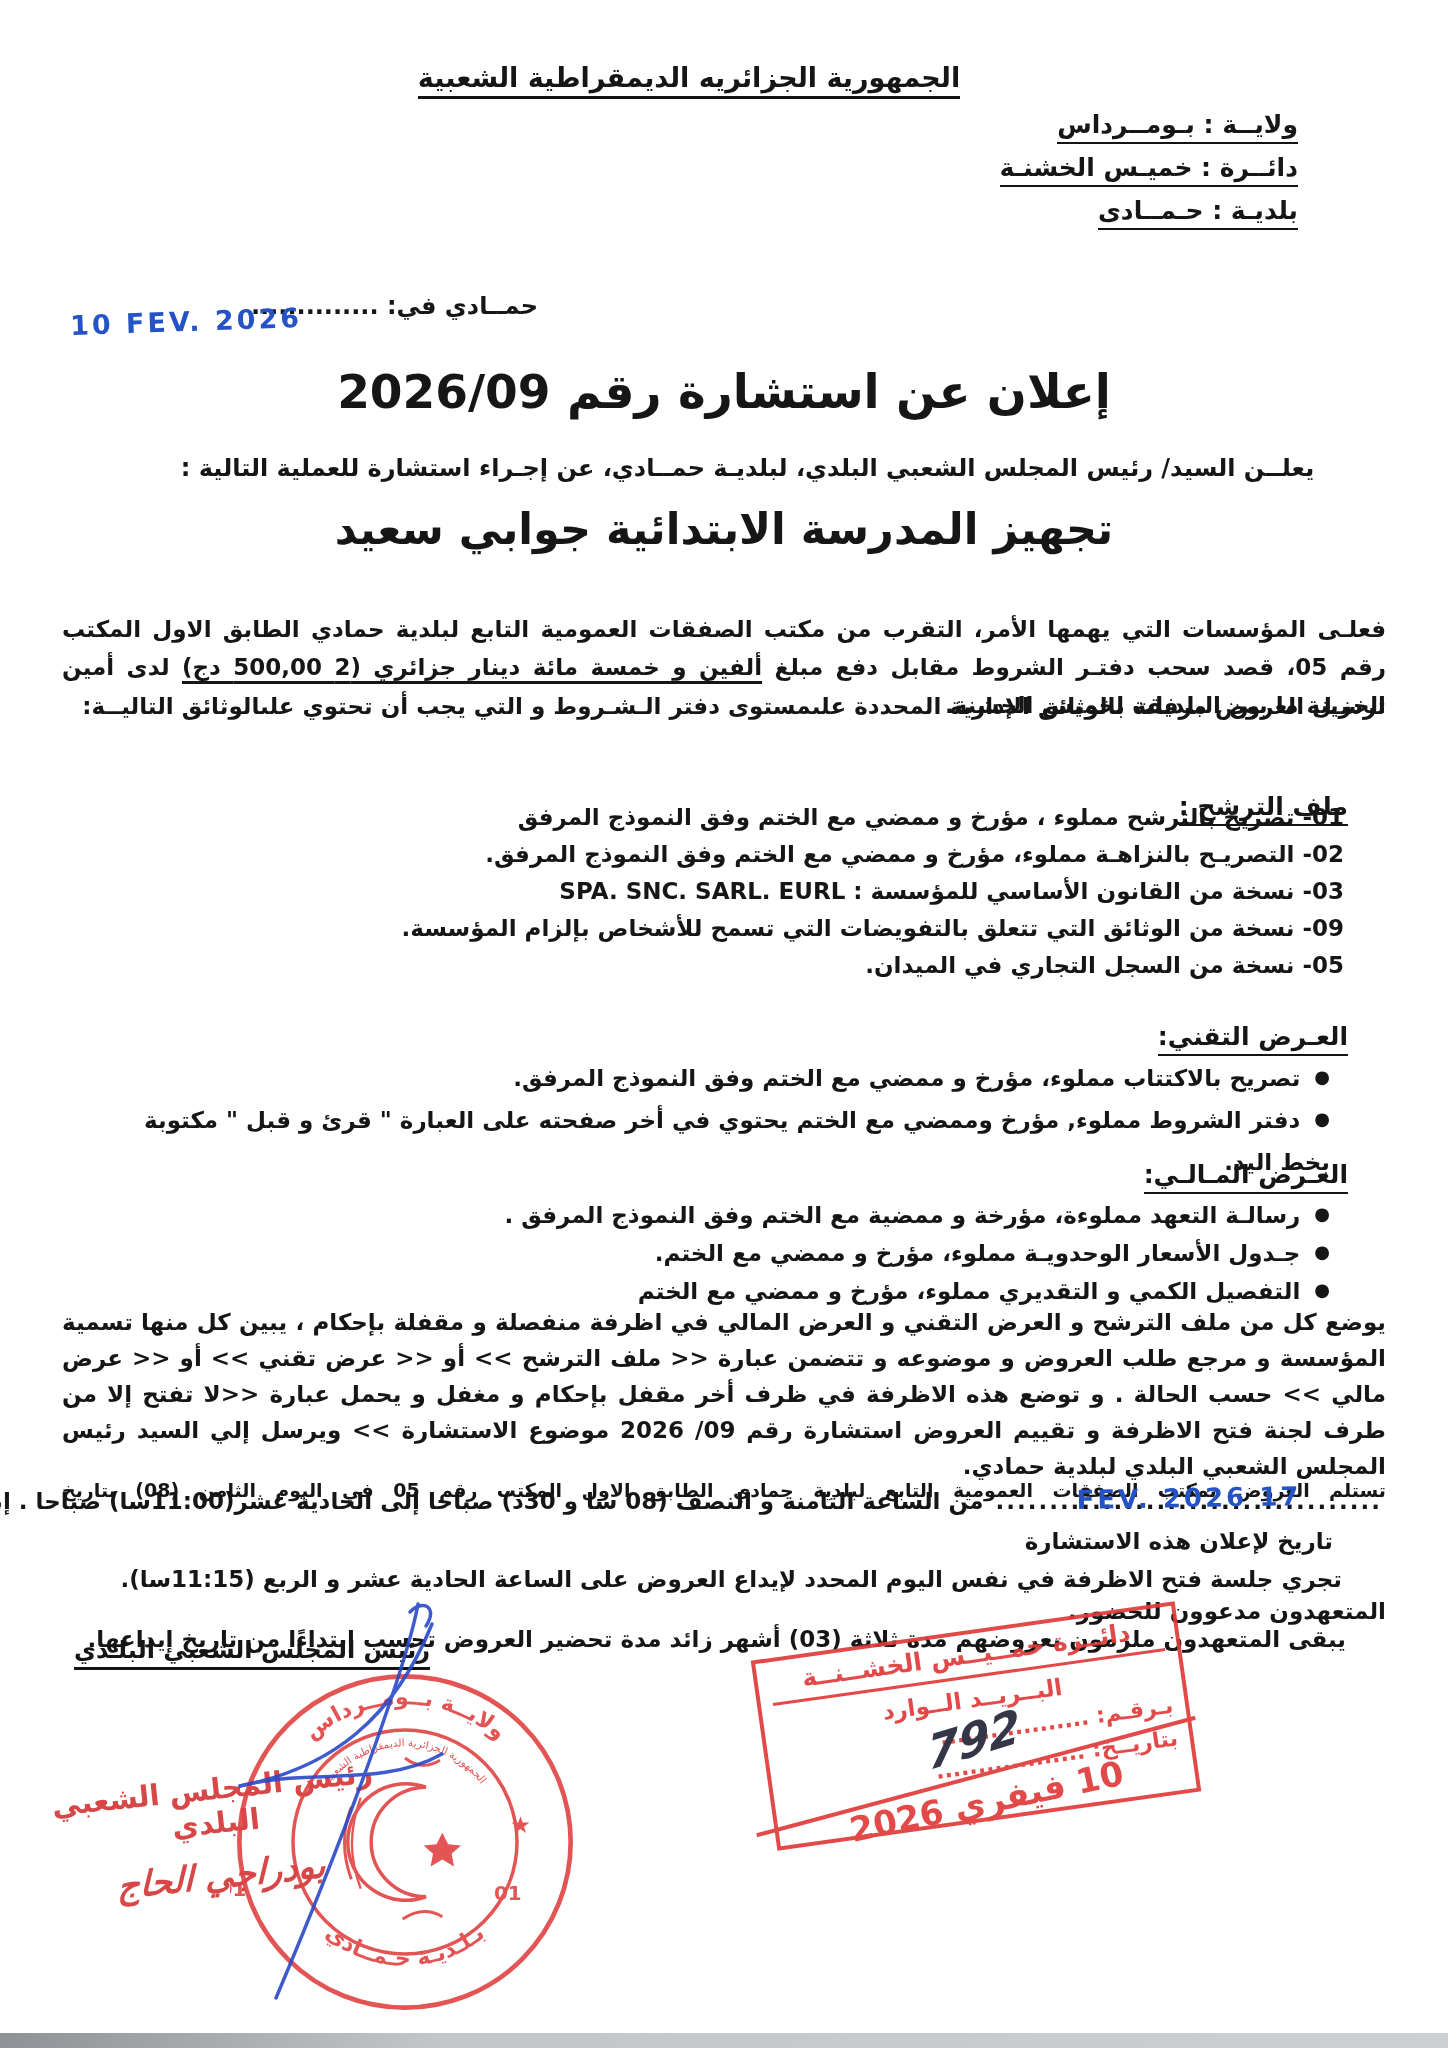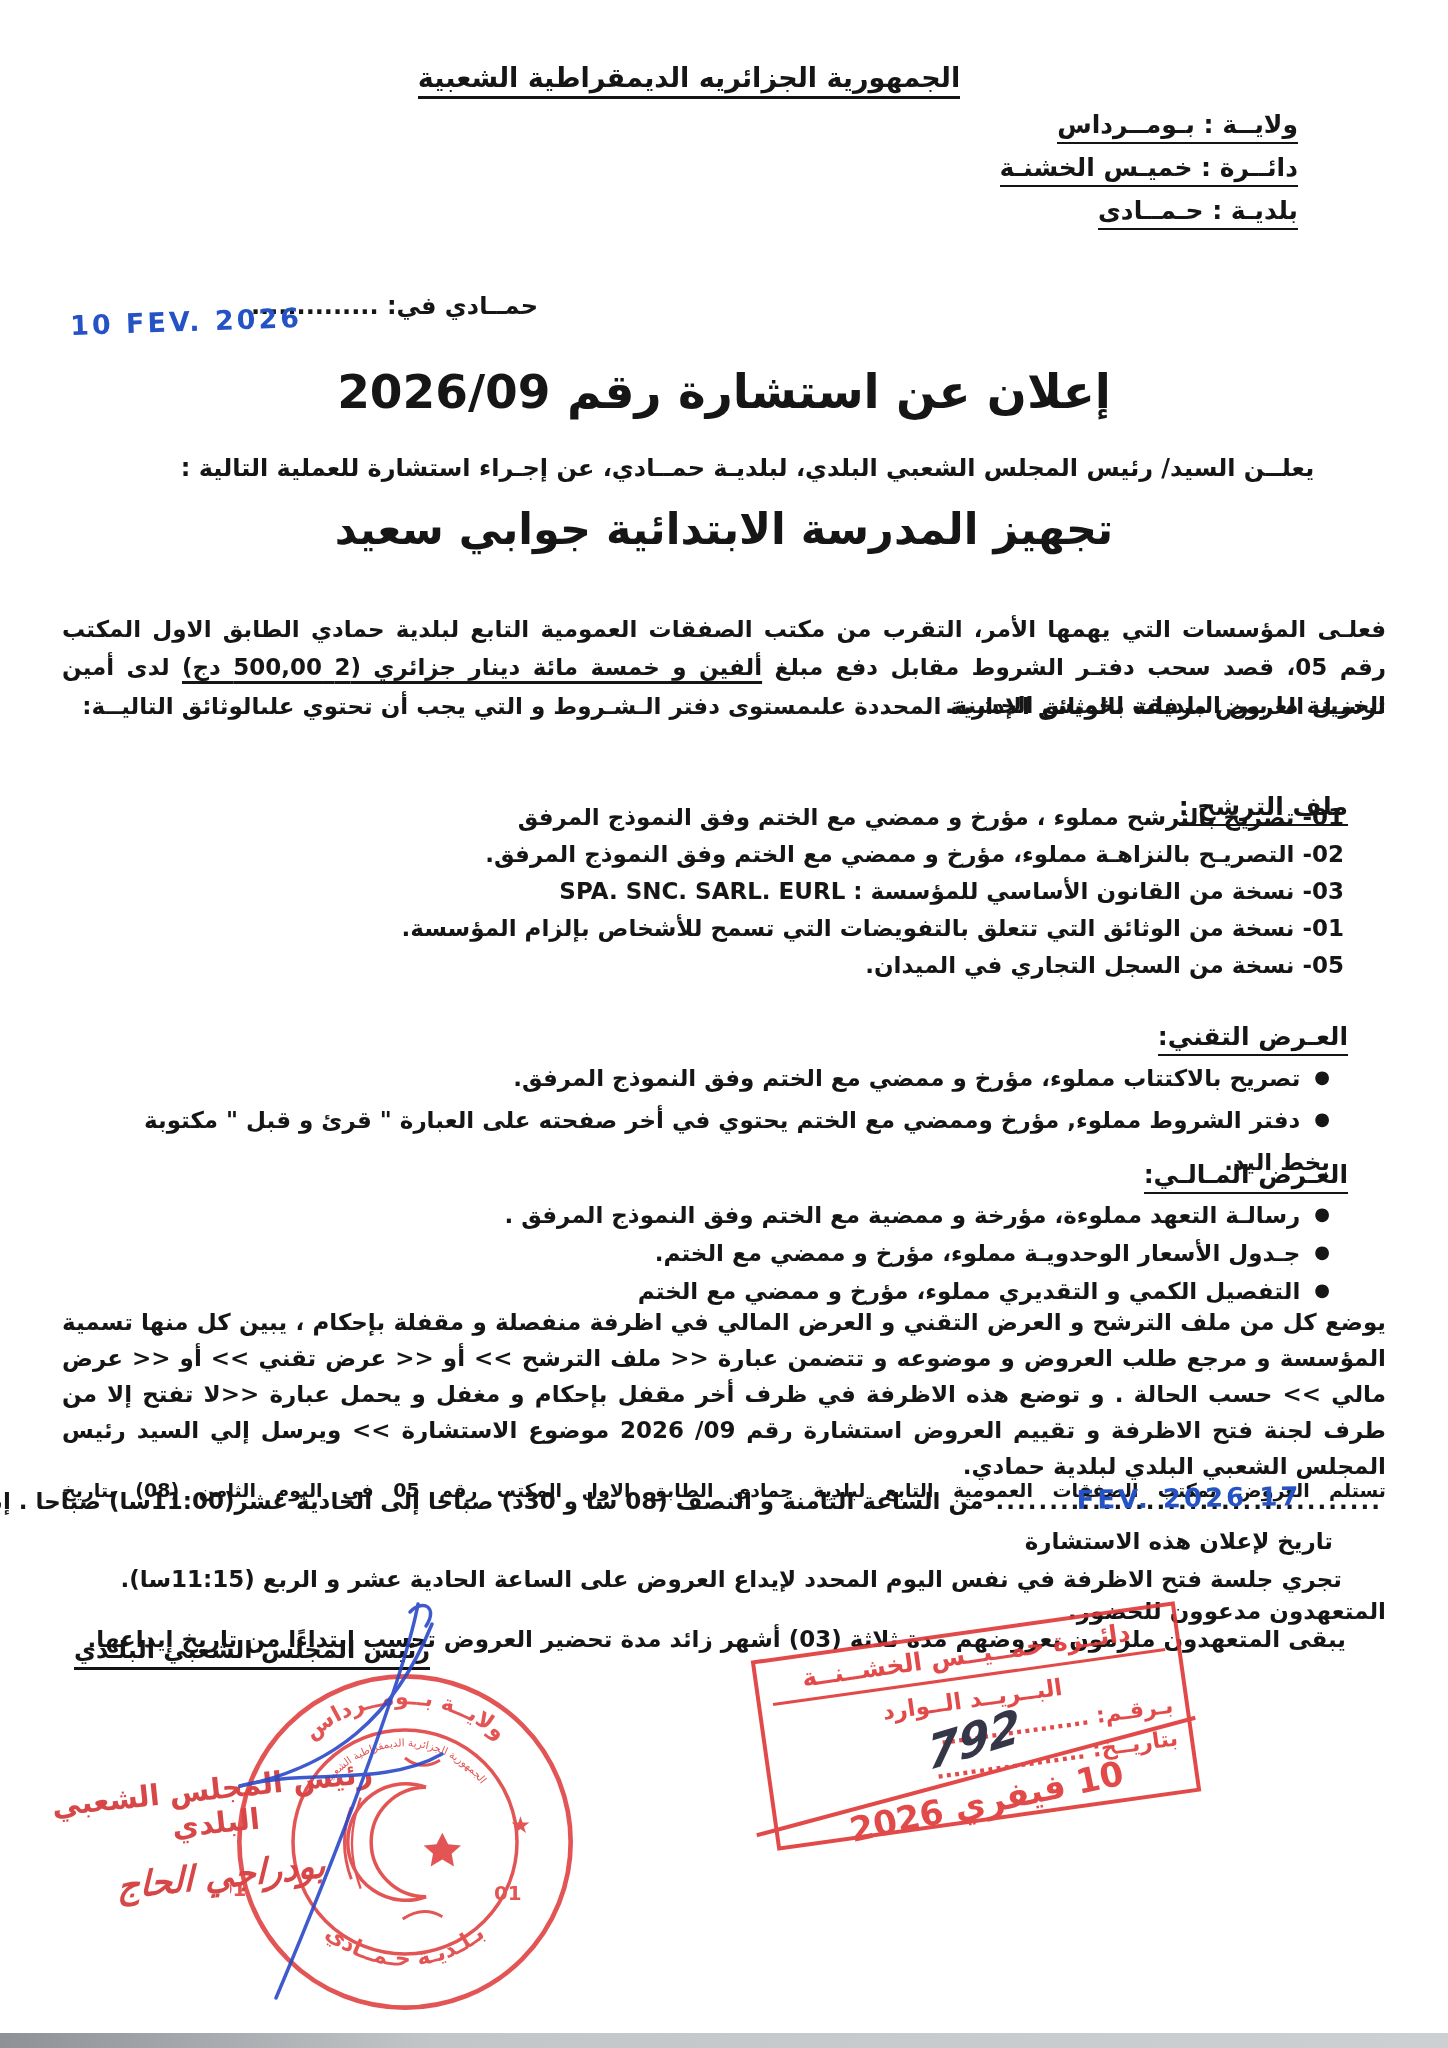--- a/index.html
+++ b/index.html
@@ -90,21 +90,21 @@
   <p class="para intro">
     <span>فعلـى المؤسسات التي يهمها الأمر، التقرب من مكتب الصفقات العمومية التابع لبلدية حمادي الطابق الاول المكتب رقم 05، قصد سحب دفتـر الشروط مقابل دفع مبلغ </span><span class="uu">ألفين و خمسة مائة دينار جزائري (2 500,00 دج)</span><span> لدى أمين الخزينة ما بين البلديات لخميس الخشنة.</span>
   </p>
   <p class="para intro2">ترسـل العروض مرفقة بالوثائق الإدارية المحددة علىمستوى دفتر الـشـروط و التي يجب أن تحتوي علىالوثائق التاليــة:</p>
 
   <div class="sec-h h-cand"><span class="u">ملف الترشح :</span></div>
   <div class="list l-cand">
     <div>01- تصريح بالترشح مملوء ، مؤرخ و ممضي مع الختم وفق النموذج المرفق</div>
     <div>02- التصريـح بالنزاهـة مملوء، مؤرخ و ممضي مع الختم وفق النموذج المرفق.</div>
     <div>03- نسخة من القانون الأساسي للمؤسسة :  SPA. SNC. SARL. EURL</div>
-    <div>01- نسخة من الوثائق التي تتعلق بالتفويضات التي تسمح للأشخاص بإلزام المؤسسة.</div>
+    <div>09- نسخة من الوثائق التي تتعلق بالتفويضات التي تسمح للأشخاص بإلزام المؤسسة.</div>
     <div>05- نسخة من السجل التجاري في الميدان.</div>
   </div>
 
   <div class="sec-h h-tech"><span class="u">العـرض التقني:</span></div>
   <div class="list l-tech">
     <div><span class="bullet">●</span><span>تصريح بالاكتتاب مملوء، مؤرخ و ممضي مع الختم وفق النموذج المرفق.</span></div>
     <div><span class="bullet">●</span><span>دفتر الشروط مملوء, مؤرخ وممضي مع الختم يحتوي في أخر صفحته على العبارة " قرئ و قبل " مكتوبة بخط اليد.</span></div>
   </div>
 
   <div class="sec-h h-fin"><span class="u">العـرض المـالـي:</span></div>

